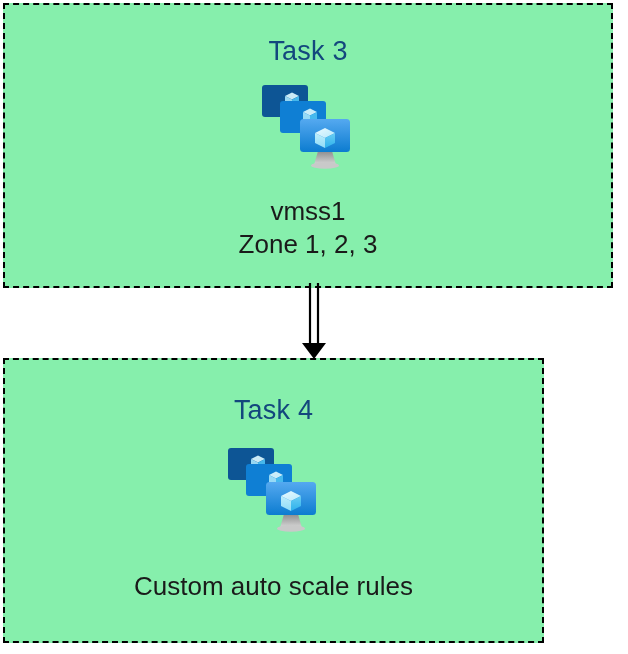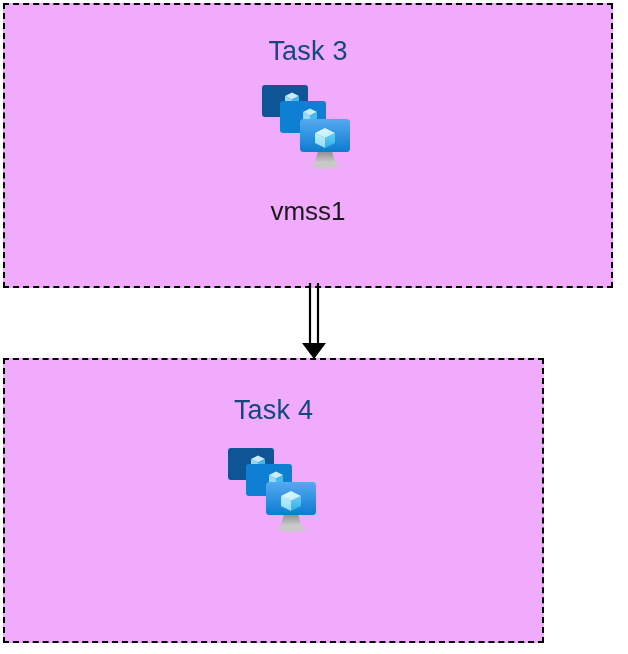--- a/index.html
+++ b/index.html
@@ -18,21 +18,21 @@
   #canvas {
     position: absolute;
     left: 0;
     top: 0;
     width: 628px;
     height: 654px;
   }
 
   .task-box {
     position: absolute;
-    background: #f0abfc;
+    background: #86efac;
     box-sizing: border-box;
     border: 2px dashed #000000;
   }
 
   
   #box-task3 {
     left: 3px;
     top: 3px;
     width: 610px;
     height: 285px;
@@ -161,20 +161,21 @@
               <polygon points="55,50 65,45 75,50 65,55" fill="url(#cubeTop3)"></polygon>
               <polygon points="55,50 65,55 65,65 55,60" fill="url(#cubeLeft3)"></polygon>
               <polygon points="65,55 75,50 75,60 65,65" fill="url(#cubeRight3)"></polygon>
             </g>
           </g>
         </svg>
       </div>
 
       <div class="caption-block">
         <div class="caption">vmss1</div>
+        <div class="caption">Zone 1, 2, 3</div>
       </div>
 
     </div>
   </div>
 
   <svg id="connector" viewBox="0 0 40 78">
     <line x1="16" y1="0" x2="16" y2="63" stroke="#000000" stroke-width="2.2"></line>
     <line x1="24" y1="0" x2="24" y2="63" stroke="#000000" stroke-width="2.2"></line>
     <polygon points="8,60 32,60 20,76" fill="#000000"></polygon>
   </svg>
@@ -236,17 +237,20 @@
             <rect x="40" y="36" width="50" height="33" rx="3.5" fill="url(#frontScreen4)"></rect>
             <g>
               <polygon points="55,50 65,45 75,50 65,55" fill="url(#cubeTop4)"></polygon>
               <polygon points="55,50 65,55 65,65 55,60" fill="url(#cubeLeft4)"></polygon>
               <polygon points="65,55 75,50 75,60 65,65" fill="url(#cubeRight4)"></polygon>
             </g>
           </g>
         </svg>
       </div>
 
+      <div class="caption-block">
+        <div class="caption">Custom auto scale rules</div>
+      </div>
 
     </div>
   </div>
 
 </div>
 
 </body></html>

